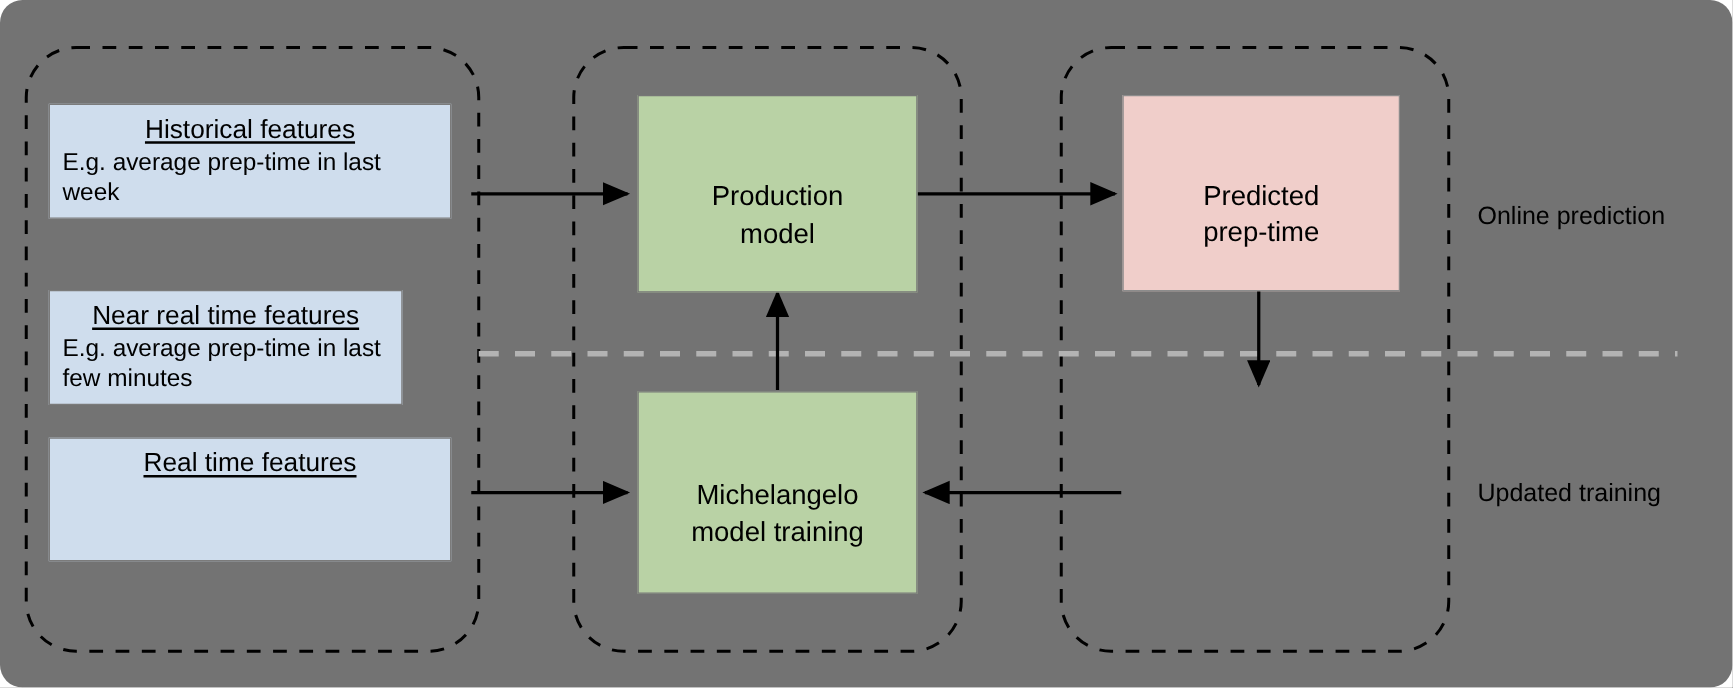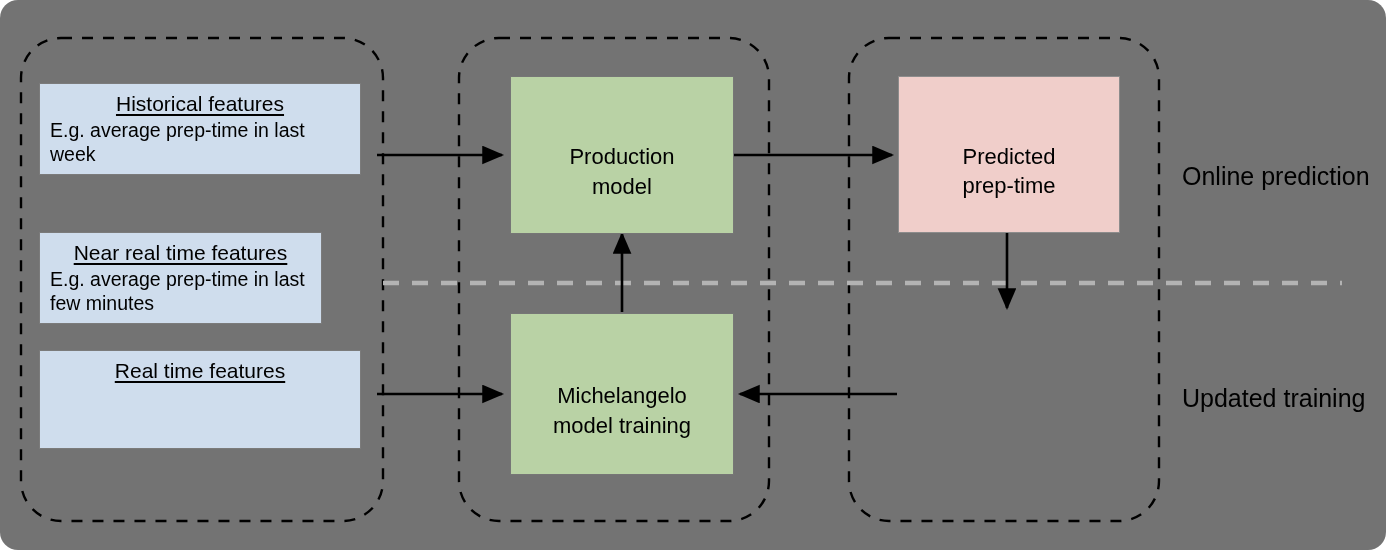--- a/index.html
+++ b/index.html
@@ -65,21 +65,21 @@
     text-align: left;
   }
   .node-label {
     font-size: 22px;
     line-height: 1.34;
     white-space: pre-line;
     margin-top: 33px;
   }
   .side-label {
     position: absolute;
-    font-size: 25px;
+    font-size: 20px;
     line-height: 1.2;
     white-space: nowrap;
     z-index: 3;
   }
 </style>
 </head>
 <body>
 
 <div id="canvas">
 

